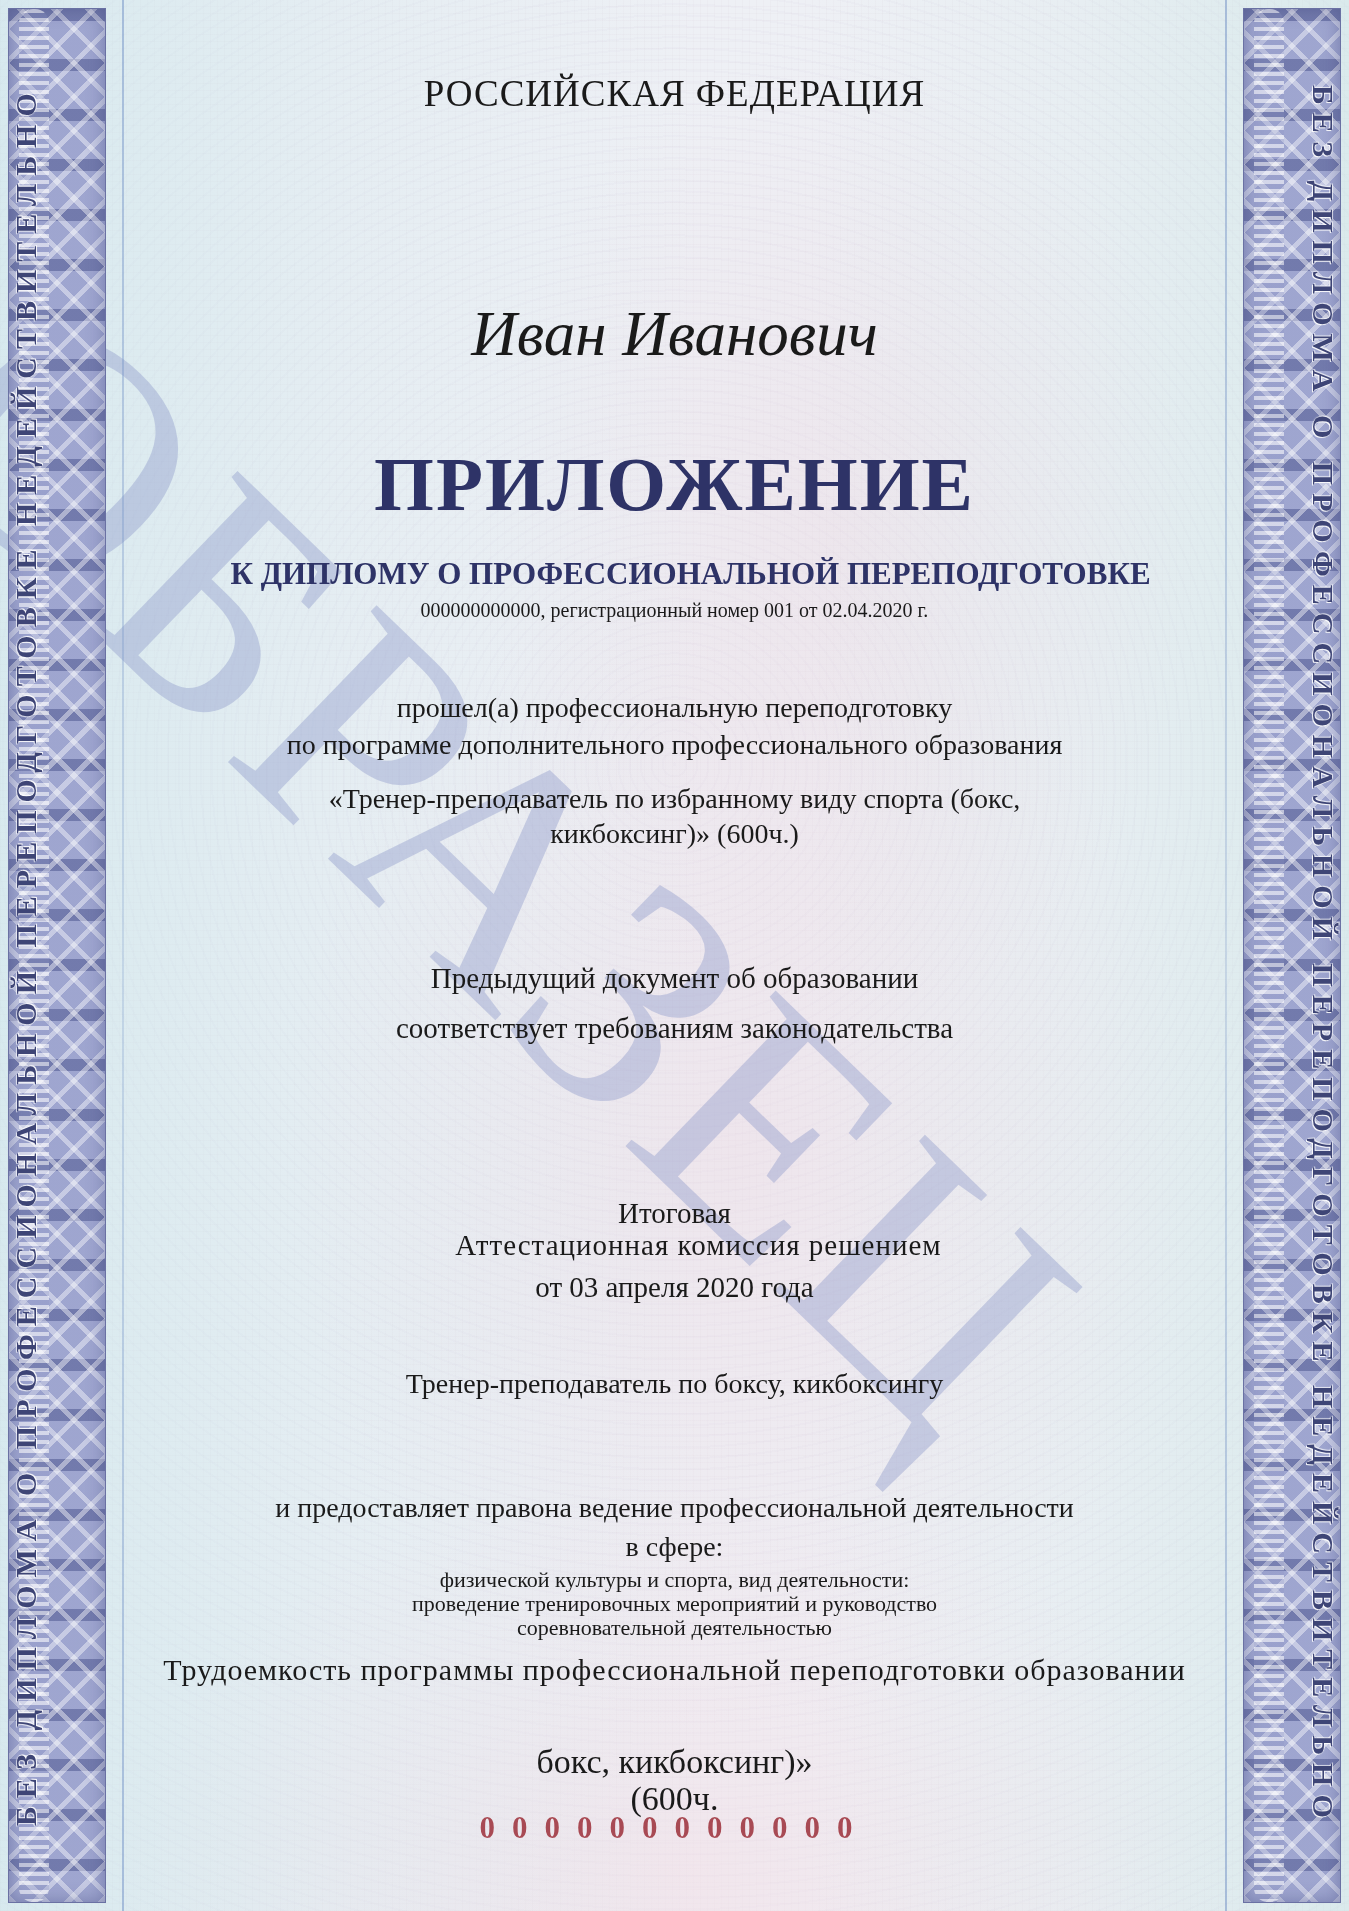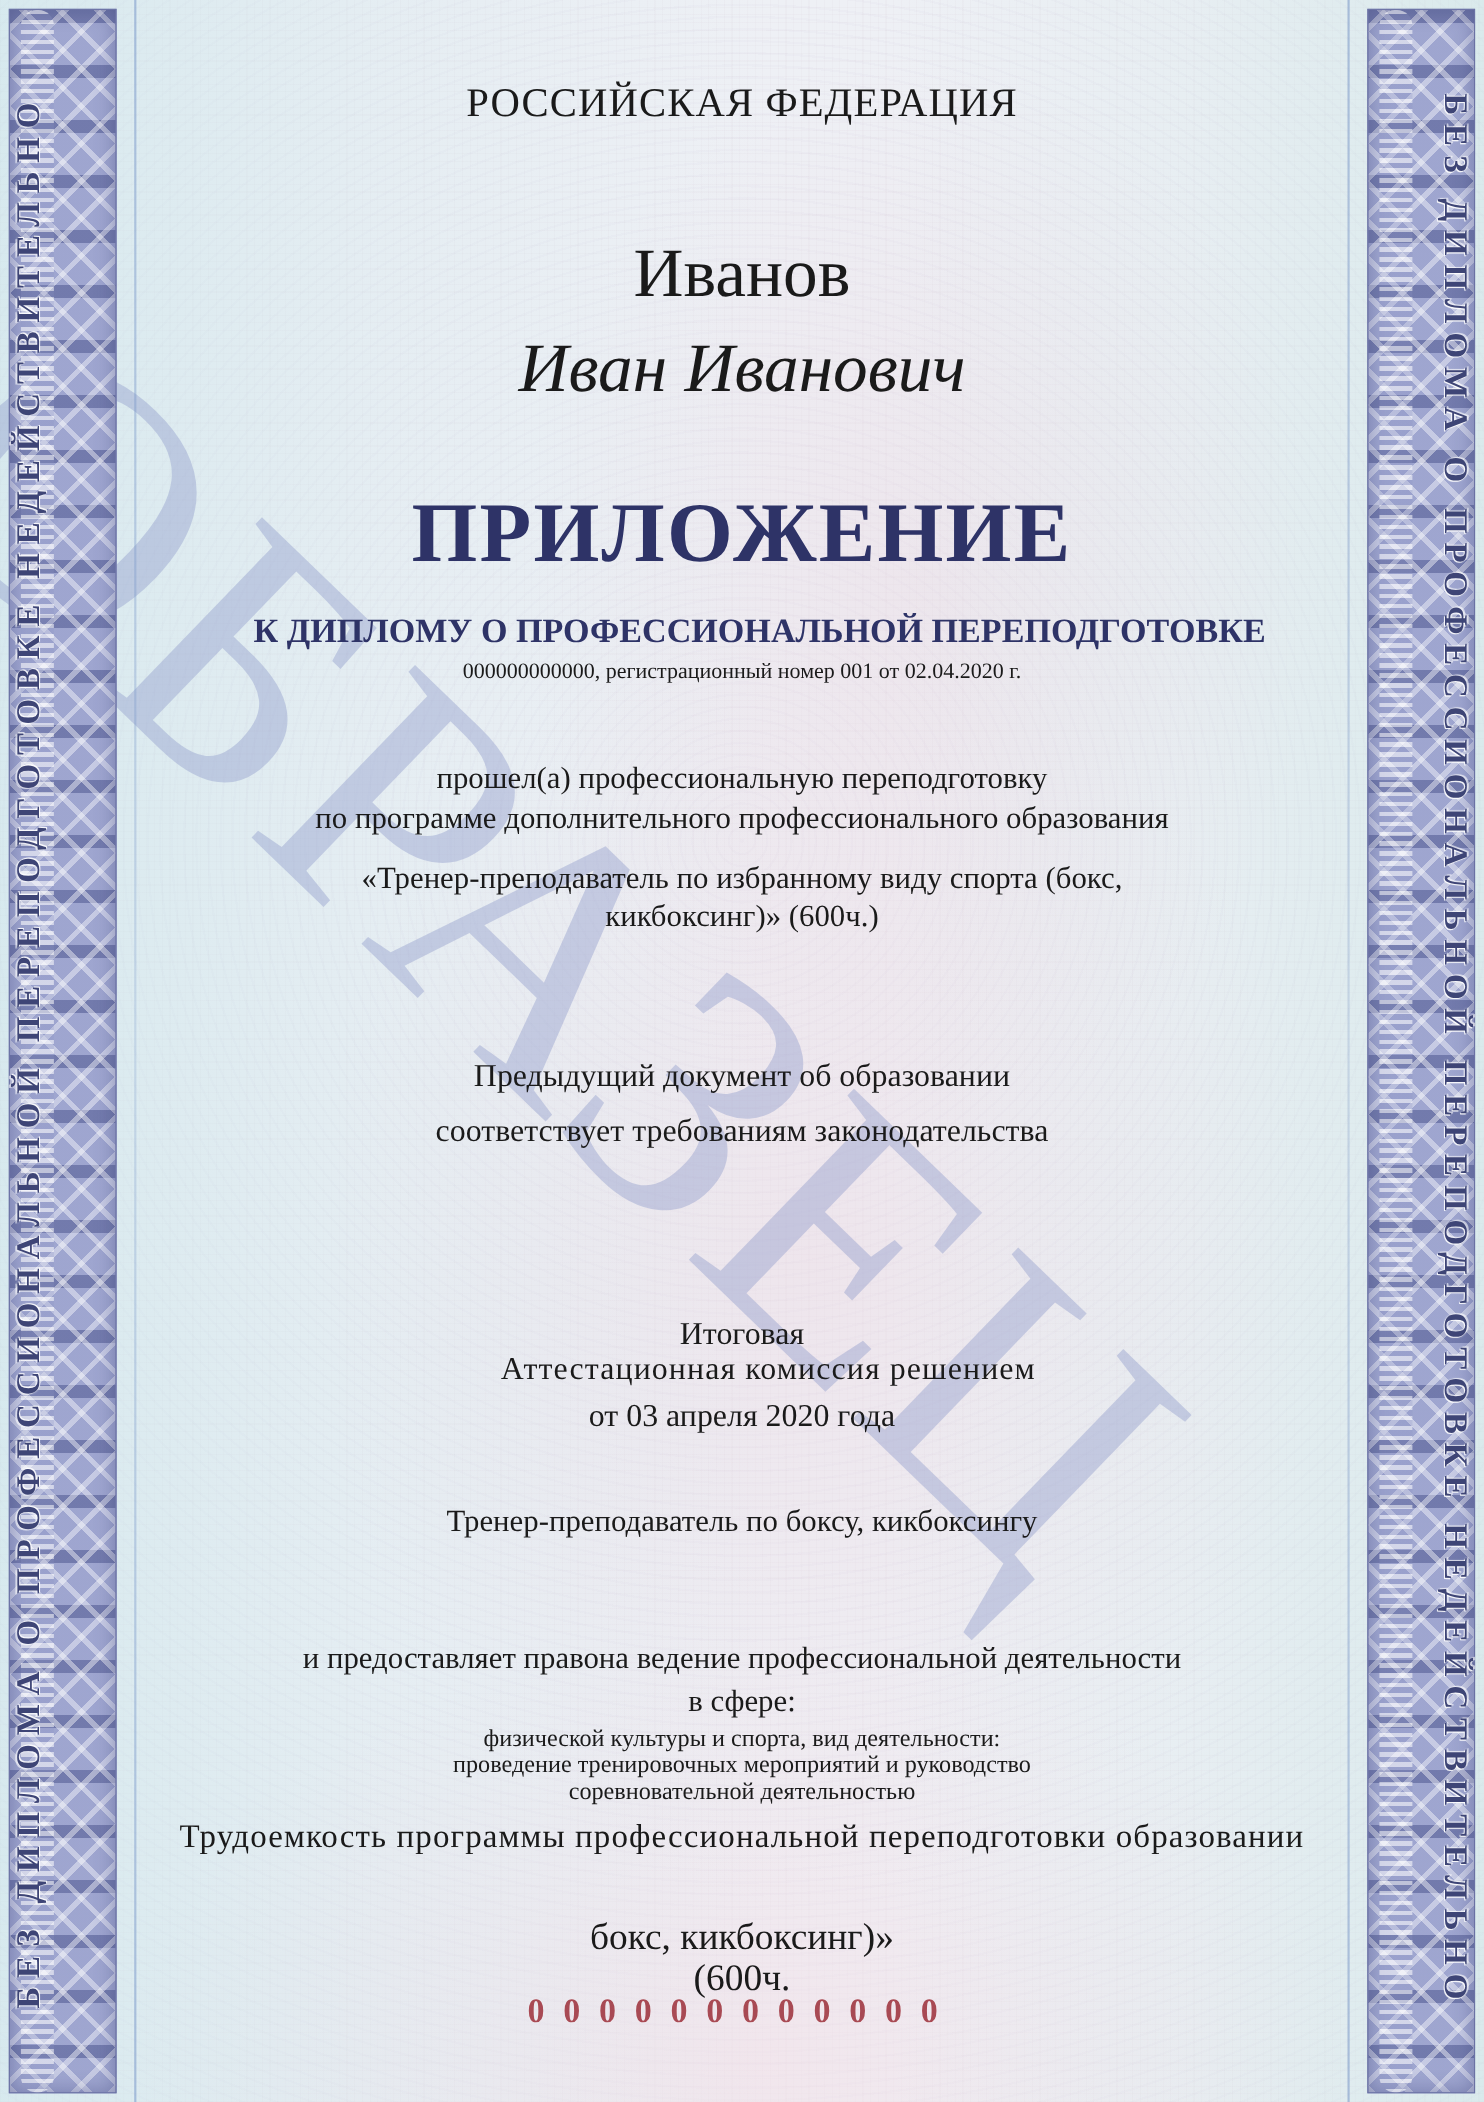--- a/index.html
+++ b/index.html
@@ -110,21 +110,20 @@
   <div class="band band-right">
     <span class="band-text">БЕЗ ДИПЛОМА О ПРОФЕССИОНАЛЬНОЙ ПЕРЕПОДГОТОВКЕ НЕДЕЙСТВИТЕЛЬНО</span>
   </div>
   <div class="inner-line inner-line-left"></div>
   <div class="inner-line inner-line-right"></div>
 
   <div class="watermark">ОБРАЗЕЦ</div>
 
   <div class="content">
     <p class="l-header">РОССИЙСКАЯ ФЕДЕРАЦИЯ</p>
-    <p class="l-name1">Иванов</p>
     <p class="l-name2">Иван Иванович</p>
     <p class="l-title">ПРИЛОЖЕНИЕ</p>
     <p class="l-subtitle">К ДИПЛОМУ О ПРОФЕССИОНАЛЬНОЙ ПЕРЕПОДГОТОВКЕ</p>
     <p class="l-regline">000000000000, регистрационный номер 001 от 02.04.2020 г.</p>
     <p class="l-ret1">прошел(а) профессиональную переподготовку</p>
     <p class="l-ret2">по программе дополнительного профессионального образования</p>
     <p class="l-prog1">«Тренер-преподаватель по избранному виду спорта (бокс,</p>
     <p class="l-prog2">кикбоксинг)» (600ч.)</p>
     <p class="l-prev1">Предыдущий документ об образовании</p>
     <p class="l-prev2">соответствует требованиям законодательства</p>

